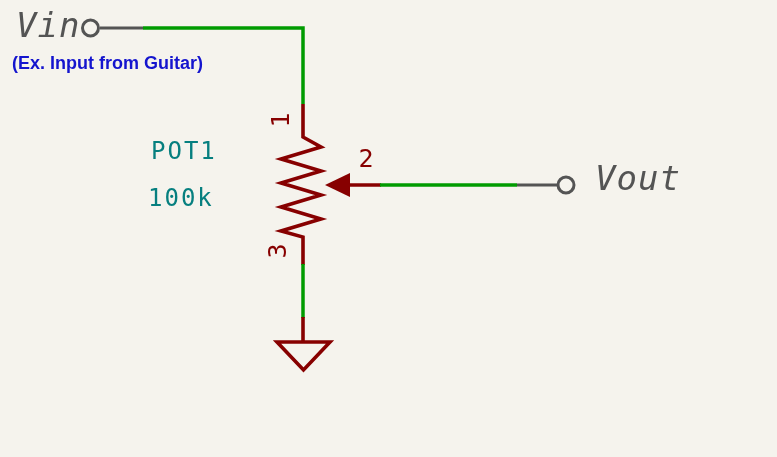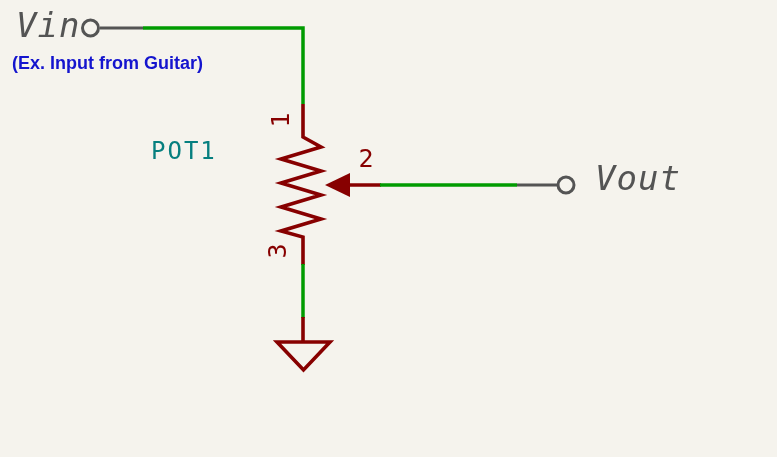--- a/index.html
+++ b/index.html
@@ -57,20 +57,21 @@
     <line x1="303" y1="317" x2="303" y2="342" stroke="var(--symbol)" stroke-width="3.6"></line>
     <polygon points="277,342 330,342 303.5,370" fill="none" stroke="var(--symbol)" stroke-width="3.6" stroke-linejoin="miter"></polygon>
   </svg>
 
   <div class="txt net-label vin-label">Vin</div>
 
   <div class="txt note vin-note">(Ex. Input from Guitar)</div>
 
   <div class="txt field pot-ref">POT1</div>
 
+  <div class="txt field pot-val">100k</div>
 
   <div class="txt pin-num rot pin1">1</div>
 
   <div class="txt pin-num pin2">2</div>
 
   <div class="txt pin-num rot pin3">3</div>
 
   <div class="txt net-label vout-label">Vout</div>
 
 

